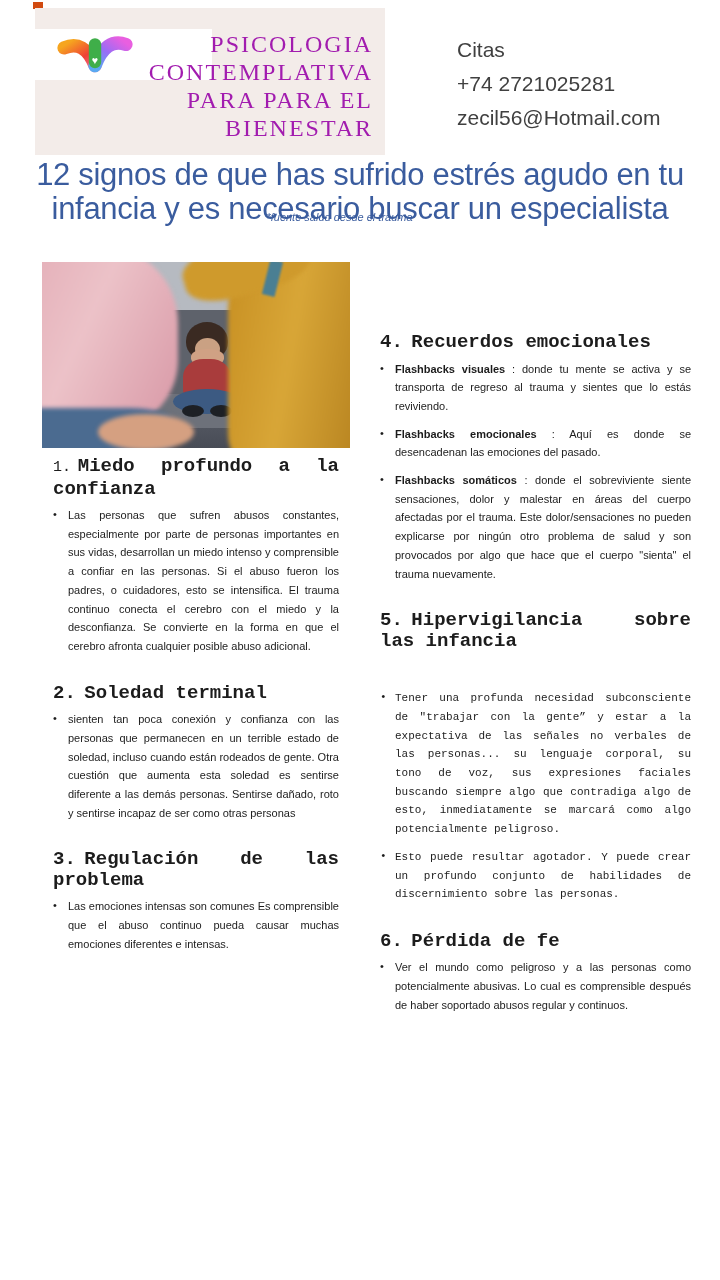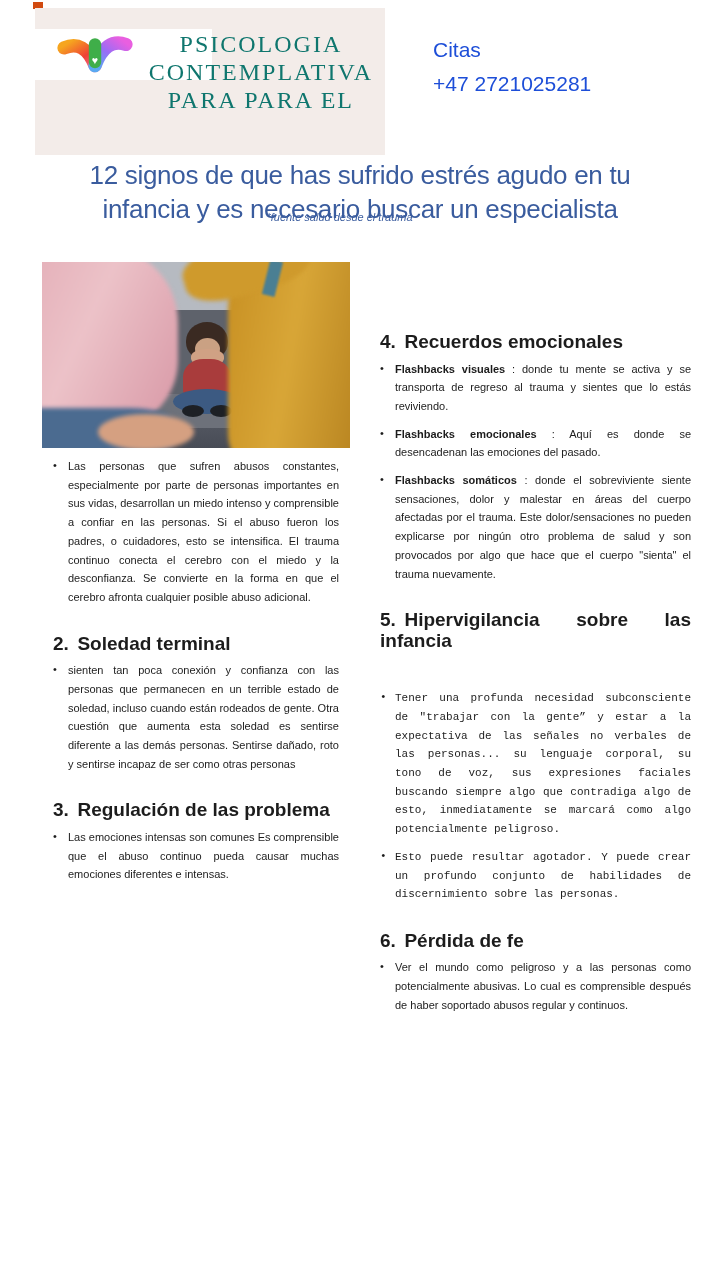--- a/index.html
+++ b/index.html
@@ -8,31 +8,31 @@
     background:#ffffff;font-family:"Liberation Sans",sans-serif;color:#1c1c1c;
   }
   
   .corner-mark{position:absolute;left:33px;top:2px;width:10px;height:7px;background:#d14a10;}
 
   
   .header-block{position:absolute;left:35px;top:8px;width:350px;height:147px;background:#f3ece9;}
   .logo-band{position:absolute;left:0;top:21px;width:177px;height:51px;background:#ffffff;}
   .logo{position:absolute;left:10px;top:24px;width:100px;height:62px;}
   .brand{
-    position:absolute;right:12px;top:22px;text-align:center;
-    font-family:"Liberation Serif",serif;color:#0f766e;
+    position:absolute;right:12px;top:22px;text-align:right;
+    font-family:"Liberation Serif",serif;color:#a21caf;
     font-size:24px;line-height:28px;letter-spacing:2px;white-space:nowrap;
   }
   .brand span{display:block;}
-  .contact{position:absolute;left:433px;top:33px;font-size:21px;line-height:34px;color:#1d4ed8;}
+  .contact{position:absolute;left:457px;top:33px;font-size:21px;line-height:34px;color:#404040;}
 
   
   .title{
     position:absolute;left:20px;top:158px;width:680px;text-align:center;
-    color:#3a5c9e;font-size:26px;line-height:34px;letter-spacing:-0.3px;
+    color:#3a5c9e;font-size:31px;line-height:34px;letter-spacing:-0.3px;
   }
   .title span{display:block;}
   .subtitle{
     position:absolute;left:0;top:211px;width:679px;text-align:center;
     color:#3a5c9e;font-size:11px;font-style:italic;
   }
 
   
   .photo{
     position:absolute;left:42px;top:262px;width:308px;height:186px;overflow:hidden;
@@ -61,21 +61,21 @@
     transform:rotate(-16deg);border-radius:40%;filter:blur(2px);}
   .p-lanyard{left:224px;top:-2px;width:13px;height:36px;background:#4a7f93;transform:rotate(14deg);filter:blur(1px);}
 
   
   .col{position:absolute;}
   .col-left{left:53px;top:456px;width:286px;}
   .col-right{left:380px;top:332px;width:311px;}
   .sec + .sec{margin-top:27px;}
   .sec-heading{
     font-size:19px;font-weight:bold;line-height:20.5px;text-align:justify;
-    margin:0 0 7px 0;color:#1c1c1c;
+    margin:0 0 7px 0;color:#1c1c1c;font-family:Liberation Mono, monospace;
   }
   .sec-heading .num{margin-right:0.45em;}
   .num-small .num{font-size:15px;font-weight:normal;}
   .bullets{margin:0;padding:0 0 0 15px;list-style:none;}
   .bullets li{
     position:relative;font-size:11px;line-height:18.7px;text-align:justify;
     margin:1px 0 9px 0;
   }
   .bullets li:last-child{margin-bottom:0;}
   .bullets li::before{content:"\2022";position:absolute;left:-15px;top:-1px;}
@@ -109,26 +109,28 @@
     <path d="M15 18 Q 38 8 50 38" stroke="url(#gL)" stroke-width="15" fill="none" stroke-linecap="round"></path>
     <path d="M85 14 Q 62 6 50 38" stroke="url(#gR)" stroke-width="15" fill="none" stroke-linecap="round"></path>
     <path d="M50 14 Q 50 24 50 34" stroke="#3fae49" stroke-width="14" fill="none" stroke-linecap="round"></path>
     <path d="M50 38 L 50 60" stroke="url(#gS)" stroke-width="14" fill="none" stroke-linecap="round"></path>
     <text x="50" y="36" text-anchor="middle" font-size="12" fill="#ffffff">♥</text>
   </svg>
   <div class="brand">
     <span>PSICOLOGIA</span>
     <span>CONTEMPLATIVA</span>
     <span>PARA PARA EL</span>
+    <span>BIENESTAR</span>
   </div>
 </div>
 
 <div class="contact">
   <div>Citas</div>
-  <div>+47 2721025281</div>
+  <div>+74 2721025281</div>
+  <div>zecil56@Hotmail.com</div>
 </div>
 
 <h1 class="title" style="font-weight:normal;margin:0;">
   <span>12 signos de que has sufrido estrés agudo en tu</span>
   <span>infancia y es necesario buscar un especialista</span>
 </h1>
 <div class="subtitle">*fuente salud desde el trauma</div>
 
 <div class="photo">
   <div class="p-centerwall"></div>
@@ -143,20 +145,23 @@
   <div class="p-pink"></div>
   <div class="p-pinkjeans"></div>
   <div class="p-arm"></div>
   <div class="p-mustard"></div>
   <div class="p-mustardarm"></div>
   <div class="p-lanyard"></div>
 </div>
 
 <div class="col col-left">
   <section class="sec">
+    <h3 class="sec-heading num-small">
+      <span class="num">1.</span><span>Miedo profundo a la confianza</span>
+    </h3>
     <ul class="bullets">
       <li><span>Las personas que sufren abusos constantes, especialmente por parte de personas importantes en sus vidas, desarrollan un miedo intenso y comprensible a confiar en las personas. Si el abuso fueron los padres, o cuidadores, esto se intensifica. El trauma continuo conecta el cerebro con el miedo y la desconfianza. Se convierte en la forma en que el cerebro afronta cualquier posible abuso adicional.</span></li>
     </ul>
   </section>
 
   <section class="sec">
     <h3 class="sec-heading">
       <span class="num">2.</span><span>Soledad terminal</span>
     </h3>
     <ul class="bullets">

